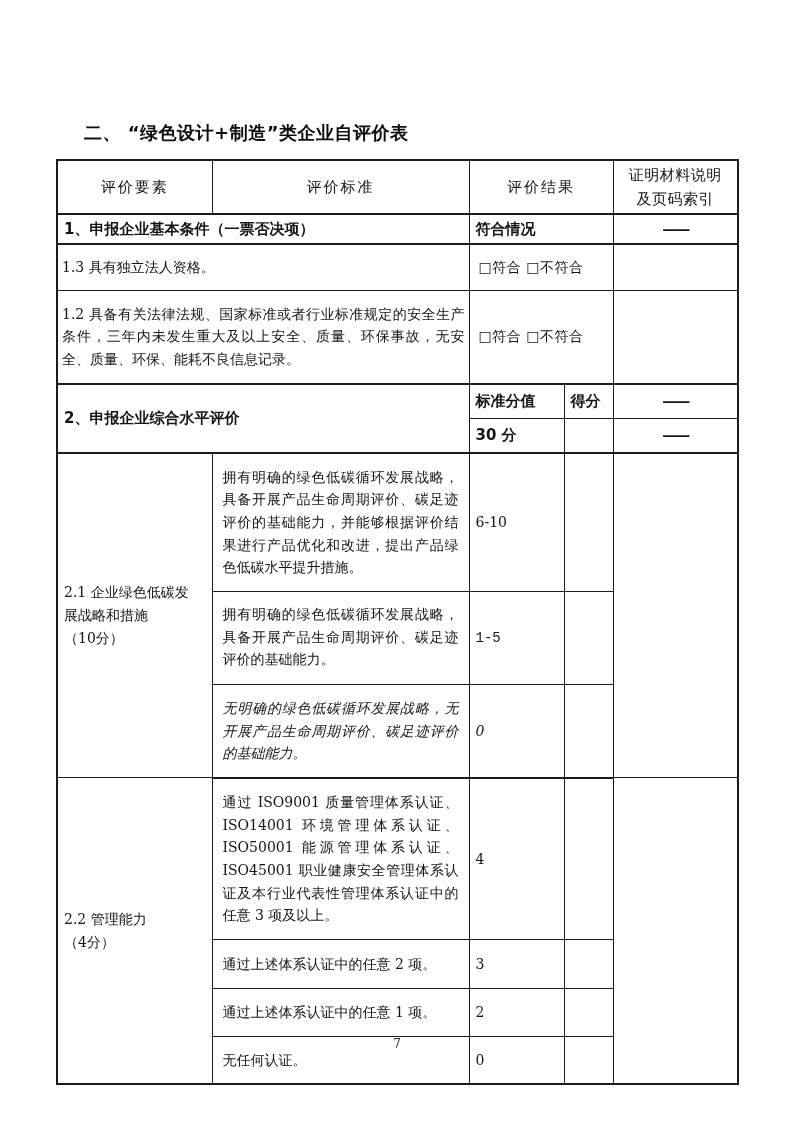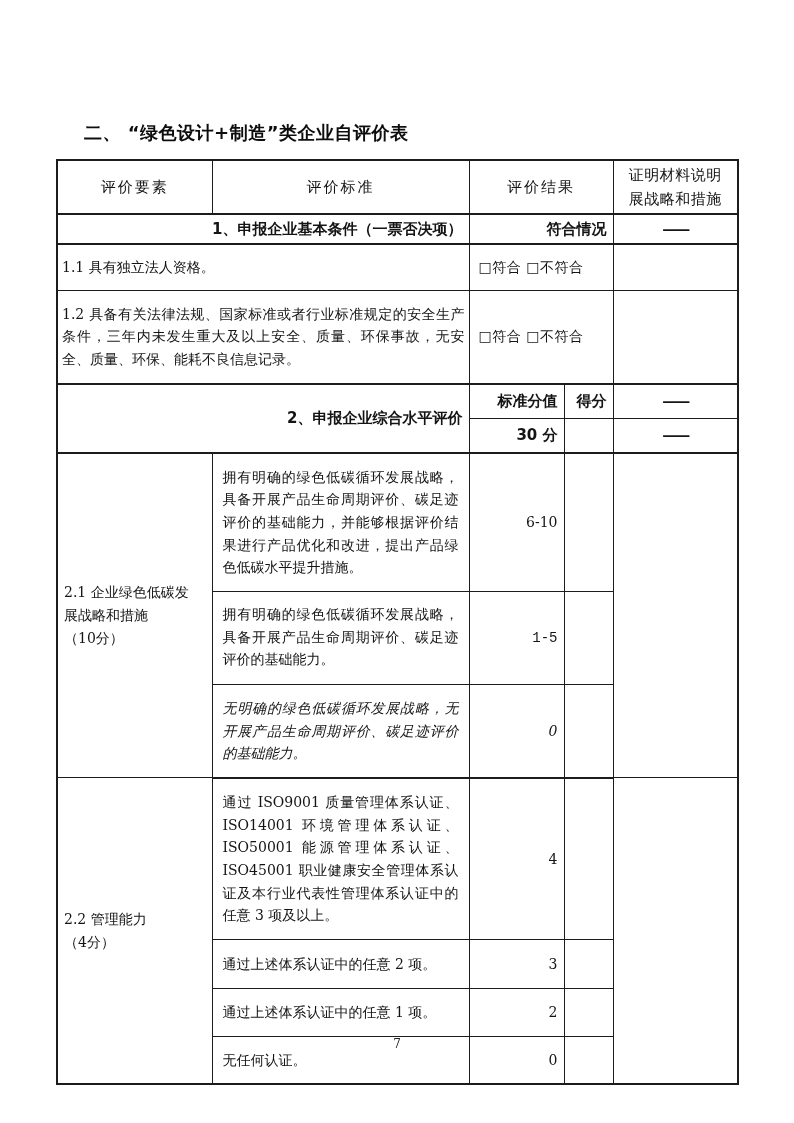--- a/index.html
+++ b/index.html
@@ -29,21 +29,21 @@
   td {
     border:1px solid #1c1c1c;
     font-size:14px;
     vertical-align:middle;
     padding:2px 6px;
     line-height:1.6;
     overflow:hidden;
   }
   .th   { text-align:center; font-size:15px; letter-spacing:2px; }
   .bold { font-weight:bold; font-family:"DejaVu Sans","Liberation Sans",sans-serif; font-size:15px; }
-  .center { text-align:right; }
+  .center { text-align:left; }
   .pre  { white-space:pre-line; }
   .crit { text-align:justify; padding:12px 10px; line-height:1.62; }
   .leftpad { padding-left:4px; }
   .result { padding-left:9px; letter-spacing:0.5px; }
   .dash { text-align:center; letter-spacing:-2px; font-weight:bold; font-size:15px; }
   .lbl  { line-height:1.65; }
   .bb2 td { border-bottom-width:2px; }
   td.bb2 { border-bottom-width:2px; }
 
   tr.r-header { height:50px; }
@@ -79,31 +79,31 @@
       <col style="width:95px">
       <col style="width:49px">
       <col style="width:125px">
     </colgroup>
     <tbody>
       <tr class="r-header bb2">
         <td class="th">评价要素</td>
         <td class="th">评价标准</td>
         <td class="th" colspan="2">评价结果</td>
         <td class="th pre" style="letter-spacing:0.5px">证明材料说明
-展战略和措施</td>
+及页码索引</td>
       </tr>
 
       <tr class="r-sec1 bb2">
         <td class="bold center" colspan="2">1、申报企业基本条件（一票否决项）</td>
         <td class="bold center" colspan="2">符合情况</td>
         <td class="dash">——</td>
       </tr>
 
       <tr class="r11">
-        <td class="leftpad" colspan="2">1.1 具有独立法人资格。</td>
+        <td class="leftpad" colspan="2">1.3 具有独立法人资格。</td>
         <td class="result" colspan="2">□符合 □不符合</td>
         <td></td>
       </tr>
 
       <tr class="r12 bb2">
         <td class="leftpad crit" style="padding-left:4px;padding-right:4px" colspan="2">1.2 具备有关法律法规、国家标准或者行业标准规定的安全生产条件，三年内未发生重大及以上安全、质量、环保事故，无安全、质量、环保、能耗不良信息记录。</td>
         <td class="result" colspan="2">□符合 □不符合</td>
         <td></td>
       </tr>
 

